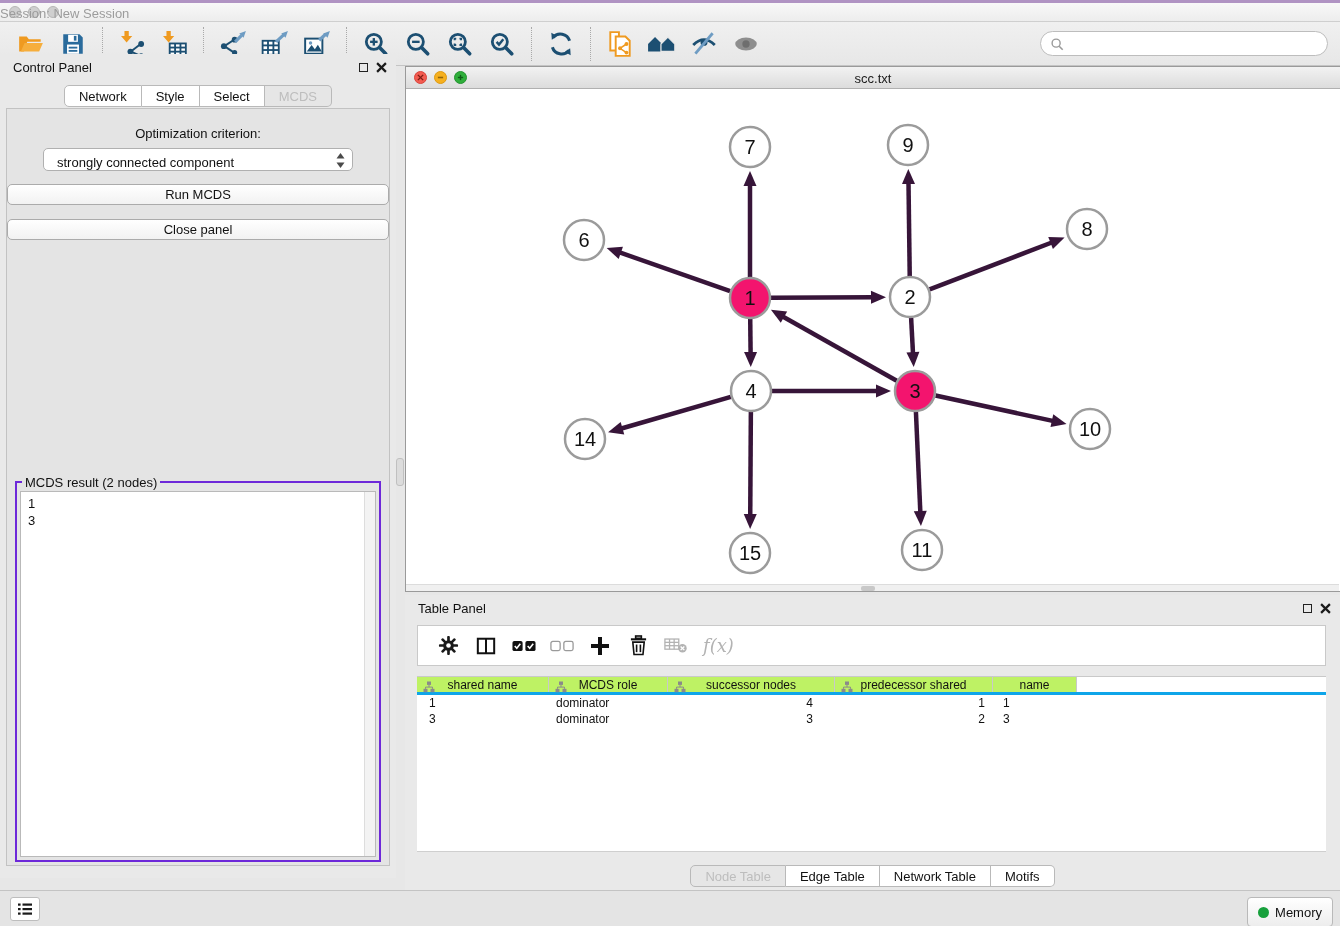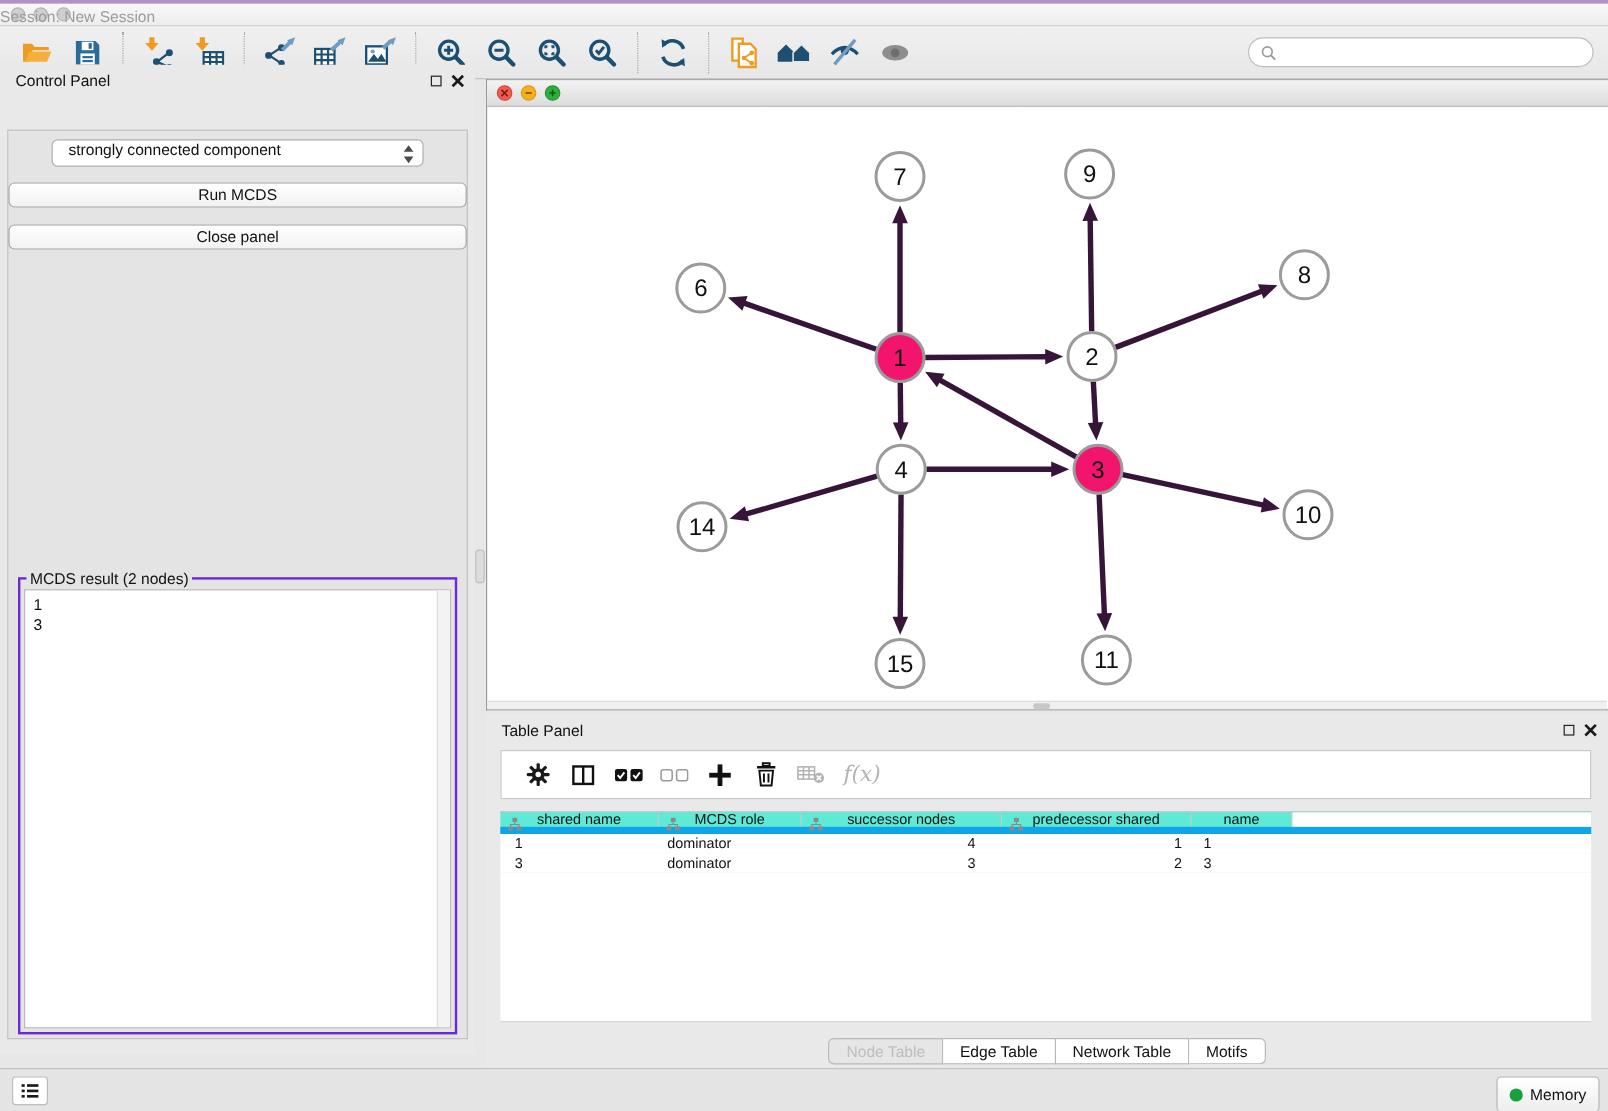--- a/index.html
+++ b/index.html
@@ -42,21 +42,21 @@
   .tab { height:22px; font-size:13px; color:#111; background:#fff;
     border:1px solid #b9b9b9; border-left:none; padding:3px 14px 0; text-align:center; }
   .tab:first-child { border-left:1px solid #b9b9b9; border-radius:5px 0 0 5px; }
   .tab:last-child { border-radius:0 5px 5px 0; }
   .tab.active { background:#e6e6e6; color:#bdbdbd; }
   .cbody { position:absolute; left:6px; right:6px; top:54px; height:758px;
     background:#e4e4e4; border:1px solid #c2c2c2; }
   .optlabel { margin-top:17px; text-align:center; font-size:13px; color:#111; }
   .selectbox { position:relative; margin:7px 36px 0; height:23px; background:#fff;
     border:1px solid #b0b0b0; border-radius:5px; font-size:13px; color:#111;
-    display:flex; align-items:flex-start; padding-left:13px; }
+    display:flex; align-items:flex-end; padding-left:13px; }
   .selectbox svg { position:absolute; right:7px; top:4px; }
   .btnrow { display:flex; justify-content:center; gap:14px; margin-top:13px;flex-direction:column; }
   .pushbtn { height:21px; background:linear-gradient(#ffffff,#f2f2f2);
     border:1px solid #ababab; border-radius:5px; font-size:13px; color:#111;
     padding:0 16px; font-family:"Liberation Sans",sans-serif; }
   .resultbox { position:absolute; left:8px; right:8px; top:372px; bottom:3px;
     border:2px solid #6d28d9; }
   .resultbox .legend { position:absolute; top:-8px; left:5px; background:#e4e4e4;
     padding:0 3px; font-size:13px; color:#111; }
   .resulttext { position:absolute; left:3px; right:3px; top:8px; bottom:3px;
@@ -88,22 +88,22 @@
   .tpanel { position:absolute; left:405px; top:595px; width:935px; height:295px;
     background:#e9e9e9;text-decoration:underline; }
   .ttoolbar { position:absolute; left:12px; top:30px; width:909px; height:41px;
     background:#fff; border:1px solid #c9c9c9; display:flex; align-items:center;
     padding-left:17px; }
   .ttoolbar .ticon { width:26px; height:26px; display:flex; align-items:center;
     justify-content:center; margin-right:12px; }
   .fx { font-family:"DejaVu Serif",serif; font-style:italic; font-size:18px;
     color:#b3b3b3; margin-left:2px;text-align:center; }
   .dtable { position:absolute; left:12px; top:81px; width:909px; }
-  .thead { display:flex; height:19px; background:#5eead4;
-    border-top:1px solid #c9c9c9; border-bottom:6px solid #0ea5e9; }
+  .thead { display:flex; height:19px; background:#bef264;
+    border-top:1px solid #c9c9c9; border-bottom:3px solid #0ea5e9; }
   .th { position:relative; border-right:1px solid #c9c9c9; font-size:12px; color:#111;
     display:flex; align-items:center; justify-content:center; }
   .th .treeicon { position:absolute; left:6px; top:4px; }
   .th.nofill { border-right:none; background:#fff; flex:1; }
   .c1{width:132px}.c2{width:119px}.c3{width:167px}.c4{width:158px}.c5{width:84px}
   .trow { display:flex; height:16px; background:#fff; font-size:12px; color:#111; }
   .td { padding-top:1px; }
   .td.c1{padding-left:12px}.td.c2{padding-left:7px}
   .td.c3{text-align:right;padding-right:22px}.td.c4{text-align:right;padding-right:8px}
   .td.c5{padding-left:10px}
@@ -301,21 +301,28 @@
     <span class="phbtn" style="right:26px">
         <span class="float-glyph"></span>
       </span>
     <span class="phbtn" style="right:8px">
       <svg width="11" height="11" viewBox="0 0 10 10">
           <line x1="1" y1="1" x2="9" y2="9" stroke="#1a1a1a" stroke-width="2"></line>
           <line x1="9" y1="1" x2="1" y2="9" stroke="#1a1a1a" stroke-width="2"></line>
         </svg>
     </span>
   </div>
+  <div class="tabs-row">
+    <div class="tab">Network</div>
+    <div class="tab">Style</div>
+    <div class="tab">Select</div>
+    <div class="tab active">MCDS</div>
+  </div>
   <div class="cbody">
+    <div class="optlabel">Optimization criterion:</div>
     <div class="selectbox">
       <span>strongly connected component</span>
       <svg width="9" height="15" viewBox="0 0 9 15">
           <polygon points="4.5,0 8.5,5.5 0.5,5.5" fill="#4a4a4a"></polygon>
           <polygon points="4.5,15 8.5,9.5 0.5,9.5" fill="#4a4a4a"></polygon>
         </svg>
     </div>
     <div class="btnrow">
       <button class="pushbtn">Run MCDS</button>
       <button class="pushbtn">Close panel</button>
@@ -345,20 +352,21 @@
       <svg width="7" height="7" viewBox="0 0 8 8">
           <line x1="1" y1="4" x2="7" y2="4" stroke="#91650a" stroke-width="1.8"></line>
         </svg>
     </span>
     <span class="tl" style="left:48px; background:#2fae3a; border:1px solid #239330">
       <svg width="7" height="7" viewBox="0 0 8 8">
           <line x1="1" y1="4" x2="7" y2="4" stroke="#0f5d18" stroke-width="1.6"></line>
           <line x1="4" y1="1" x2="4" y2="7" stroke="#0f5d18" stroke-width="1.6"></line>
         </svg>
     </span>
+    <span class="title">scc.txt</span>
   </div>
   <svg class="netcanvas">
       <line x1="344" y1="188" x2="344" y2="95" stroke="#371539" stroke-width="4.5"></line>
       <polygon points="344,82 350.5,97 337.5,97" fill="#371539"></polygon>
       <line x1="324.1752536154717" y1="202.07328138371903" x2="212.9293150584546" y2="163.2042185143998" stroke="#371539" stroke-width="4.5"></line>
       <polygon points="200.65685301088945,158.91624984717825 216.96137047630614,157.7276749778821 212.6734018090846,170.0001370254472" fill="#371539"></polygon>
       <line x1="364.9995898557659" y1="208.86875256340147" x2="467.0007226350791" y2="208.23124548353076" stroke="#371539" stroke-width="4.5"></line>
       <polygon points="480.0004687362675,208.1499970703983 465.04138590300096,214.74361828999147 464.9601374898685,201.74387218880307" fill="#371539"></polygon>
       <line x1="344.2257933988396" y1="229.99878609208258" x2="344.60217353537786" y2="265.0021387901402" stroke="#371539" stroke-width="4.5"></line>
       <polygon points="344.74195040132616,278.0013873233342 338.08104513555804,263.0721428333922 351.080293668752,262.9323659674439" fill="#371539"></polygon>

